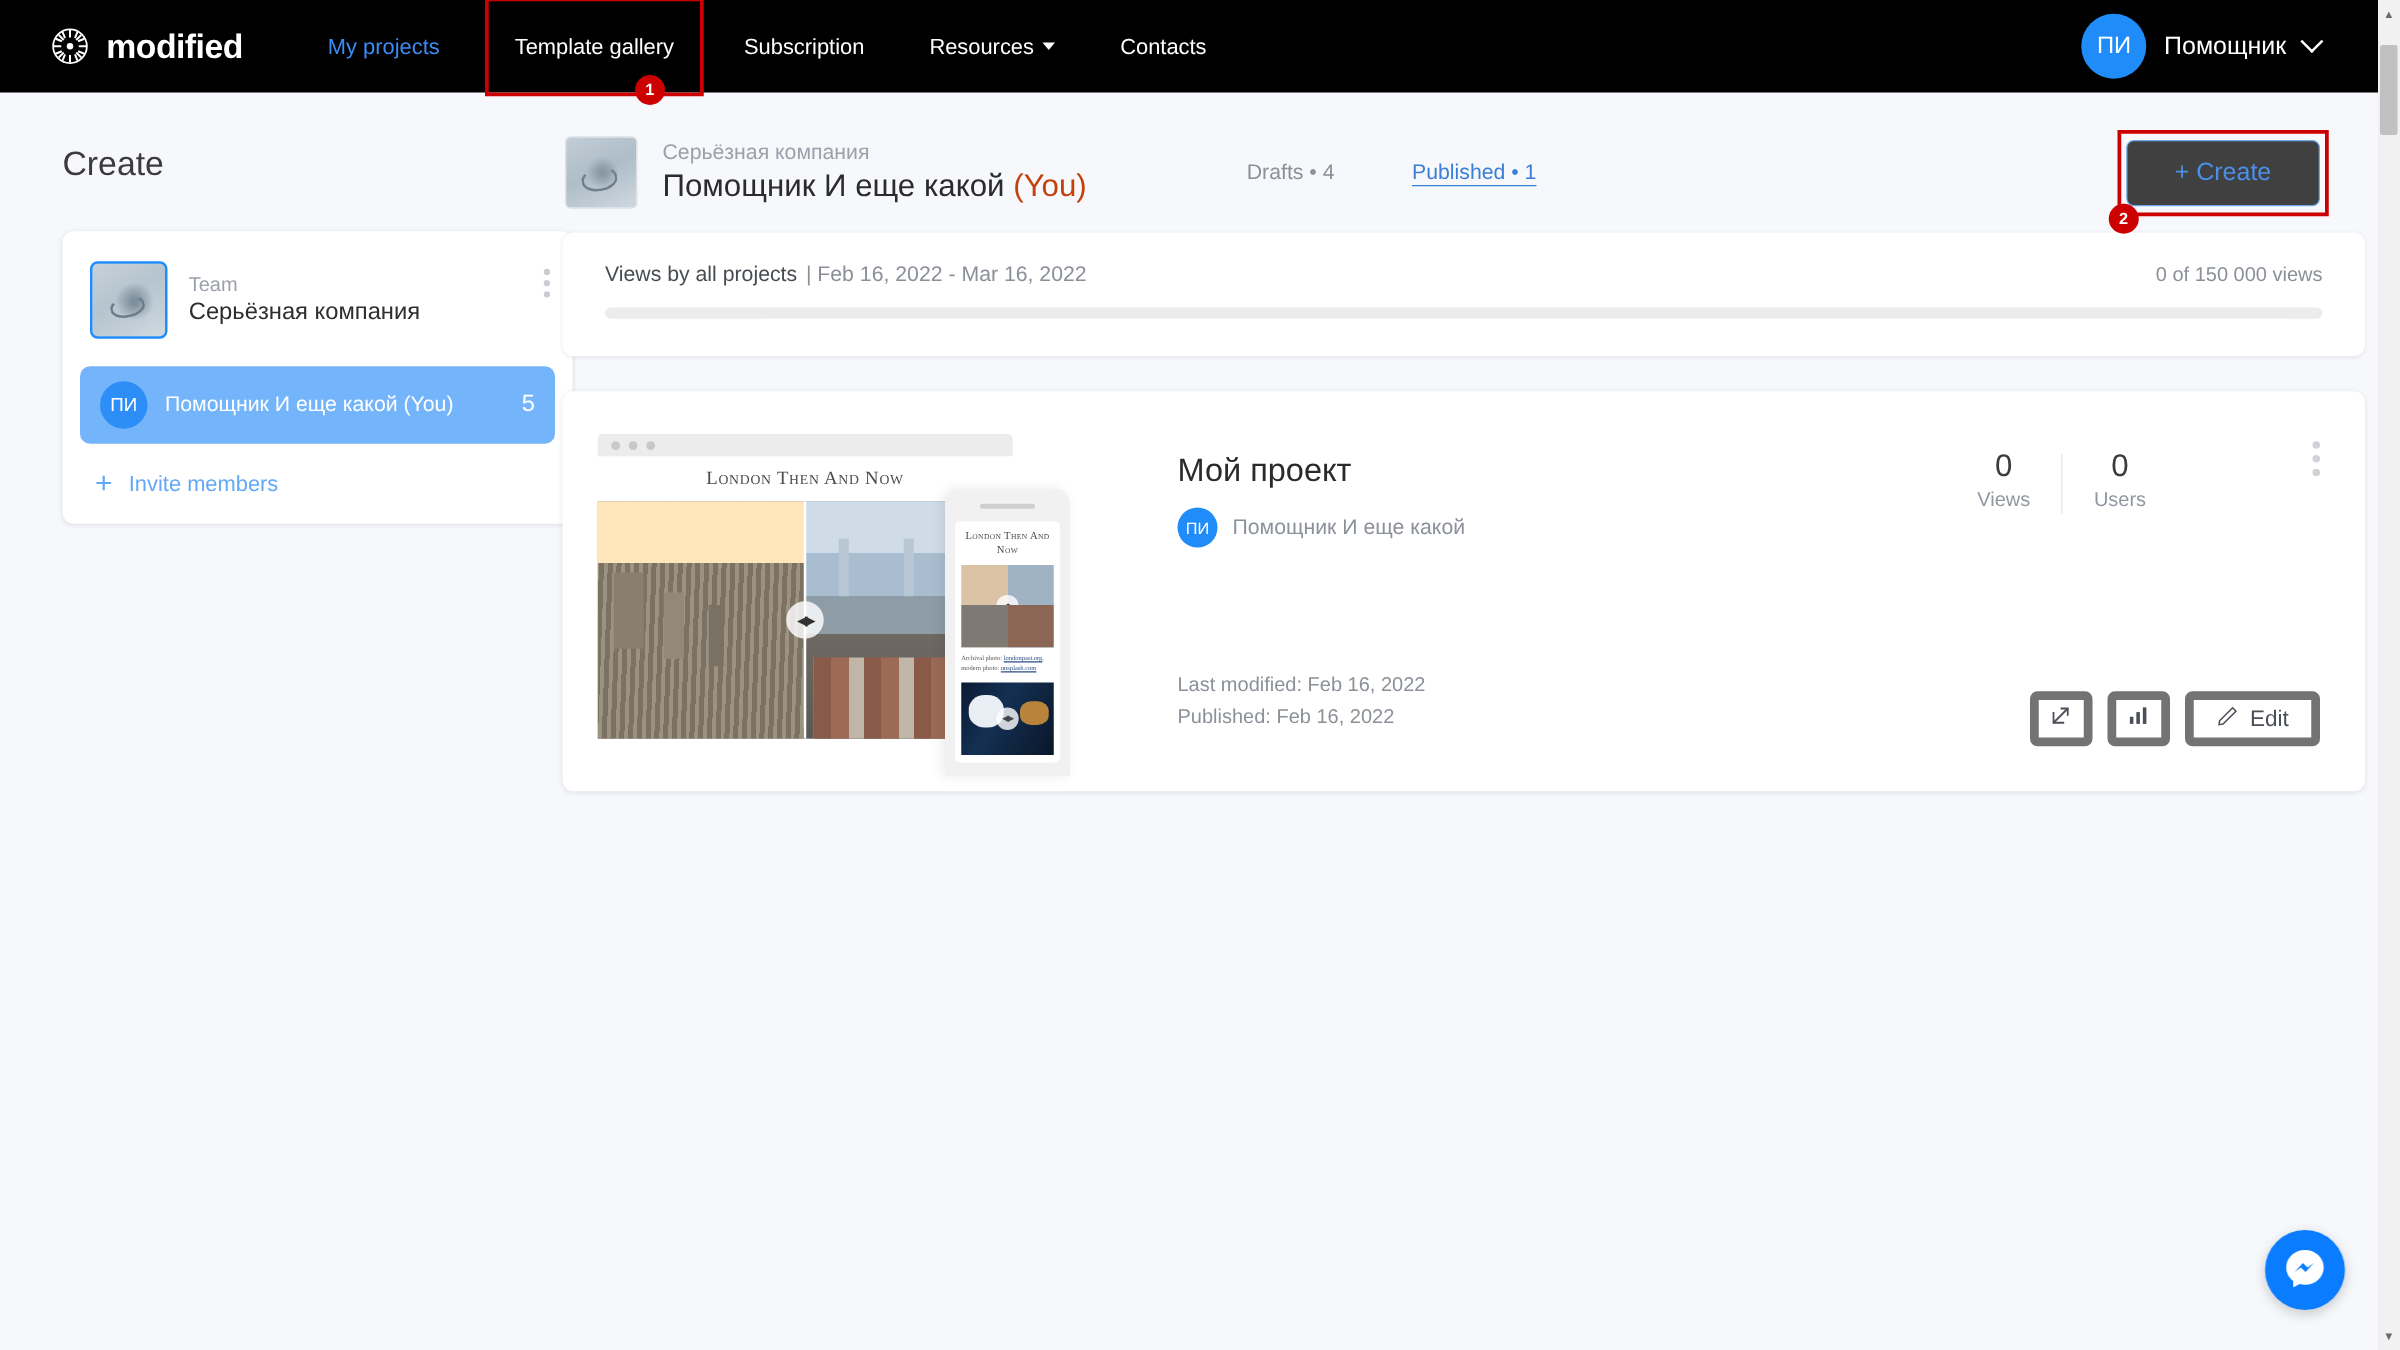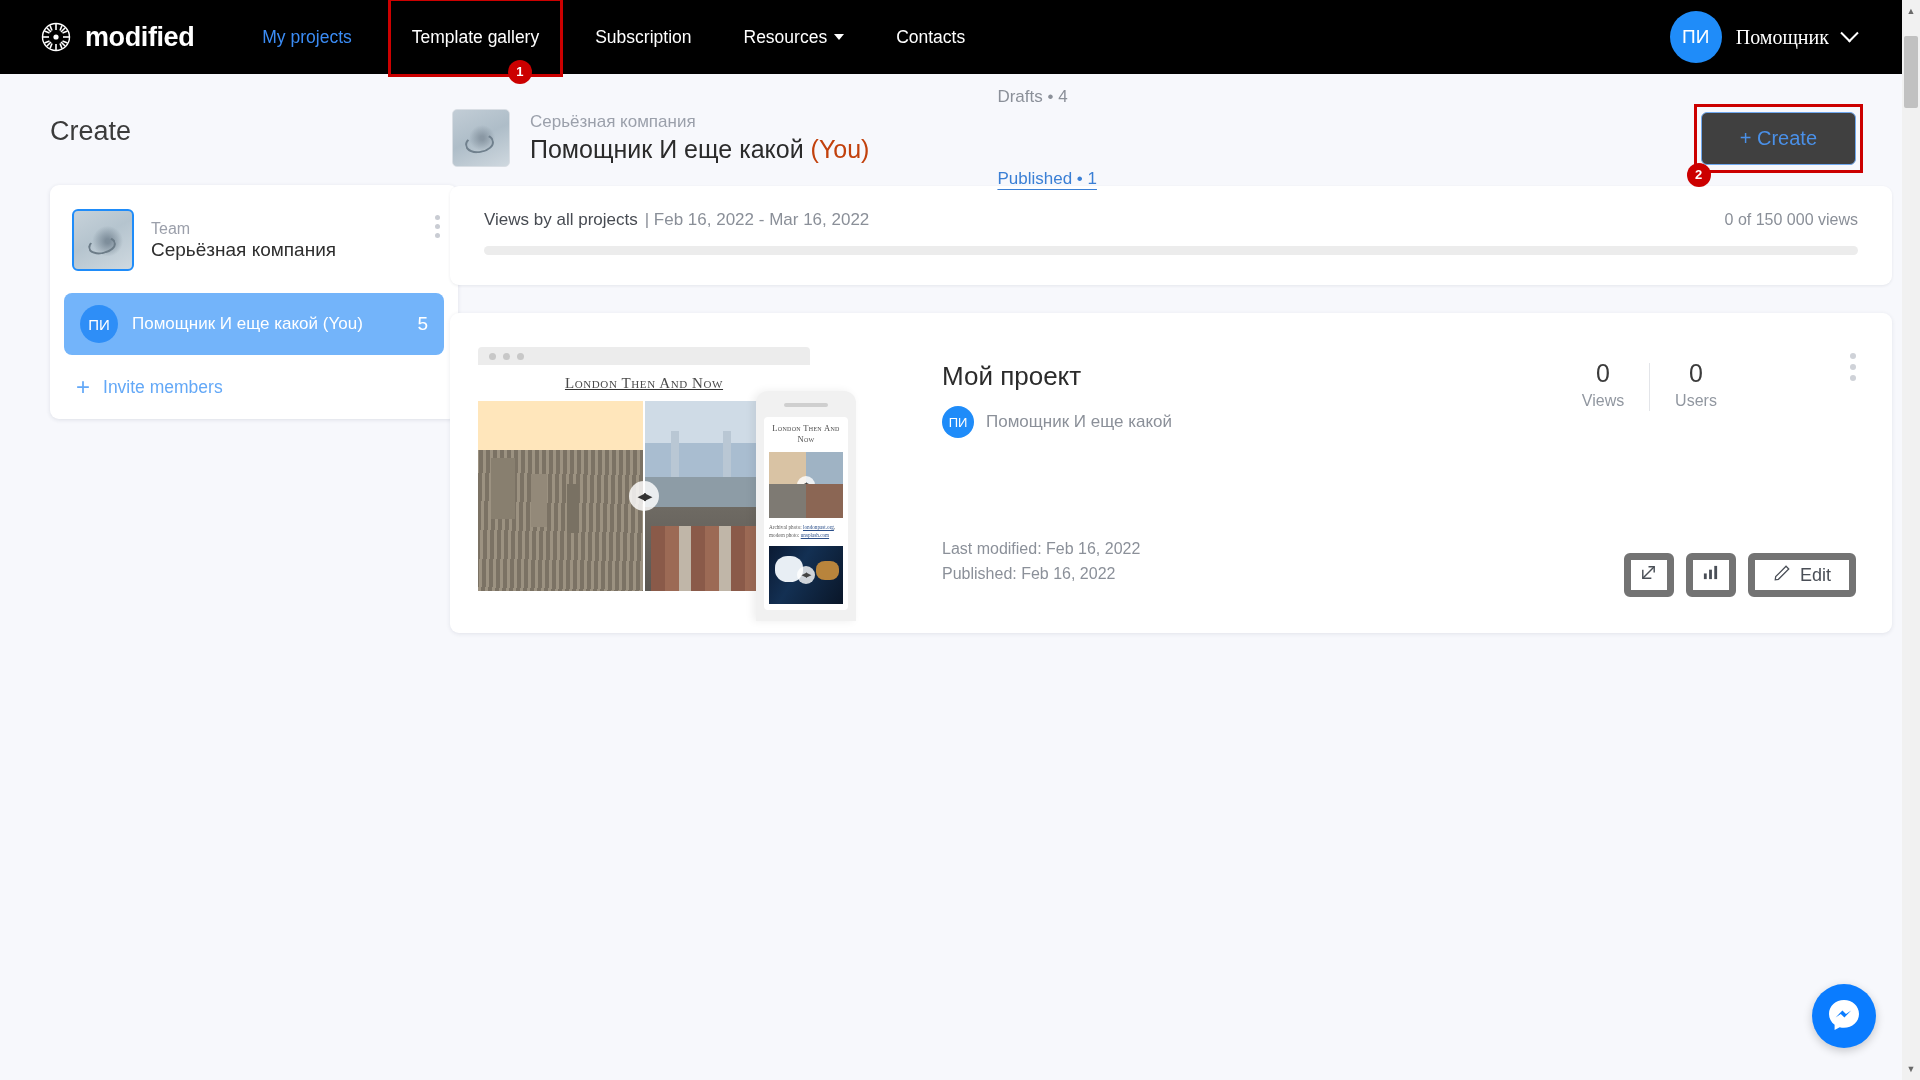--- a/index.html
+++ b/index.html
@@ -83,21 +83,21 @@
   }
   .avatar-circle {
     width: 52px; height: 52px;
     border-radius: 50%;
     background: #1f8cf9;
     color: #fff;
     display: flex; align-items: center; justify-content: center;
     font-size: 19px;
     font-weight: 500;
   }
-  .nav-user-name { color: #fff; font-size: 20px; font-family: Liberation Serif, serif; }
+  .nav-user-name { color: #fff; font-size: 20px; }
   .chev {
     width: 13px; height: 13px;
     border-right: 2px solid #fff;
     border-bottom: 2px solid #fff;
     transform: rotate(45deg) translate(-3px,-3px);
   }
 
   
   .page { display: flex; height: calc(1080px - 74px); }
 
@@ -205,21 +205,21 @@
     width: 44%; height: 26%;
     border-radius: 50%;
     border: 2px solid #70808d;
     border-top-color: transparent;
     transform: rotate(-10deg);
   }
   .ph-text { margin-left: 20px; display: flex; flex-direction: column; gap: 3px; }
   .ph-team { color: #9ba0ab; font-size: 17px; }
   .ph-title { font-size: 25px; color: #2b2b2b; }
   .ph-you { color: #c2410c; }
-  .ph-tabs { display: flex; align-items: flex-start; gap: 62px; margin-left: 128px; flex-direction: column; }
+  .ph-tabs { display: flex; align-items: flex-end; gap: 62px; margin-left: 128px; }
   .ph-tab { font-size: 17px; color: #8b9099; cursor: pointer; white-space: nowrap; }
   .ph-tab.on { color: #3a7fd5; text-decoration: underline; text-underline-offset: 5px; }
   .create-wrap { margin-left: auto; position: relative; padding-right: 26px; }
   .create-btn {
     border: 1px solid #6fa8ef;
     border-radius: 6px;
     background: #404040;
     color: #4a90e8;
     font-size: 20px;
     padding: 14px 38px;
@@ -258,21 +258,20 @@
     height: 320px;
     overflow: hidden;
     position: relative;
   }
   .preview {
     width: 430px;
     flex: 0 0 430px;
     margin: 34px 0 0 28px;
     position: relative;
     overflow: hidden;
-    text-decoration: underline;
   }
   .browser-bar {
     width: 332px; height: 18px;
     background: #ececec;
     border-radius: 4px 4px 0 0;
     display: flex; align-items: center; gap: 7px;
     padding-left: 11px;
   }
   .browser-bar i { width: 7px; height: 7px; border-radius: 50%; background: #c8c8c8; display:block;}
   .desk-title {

